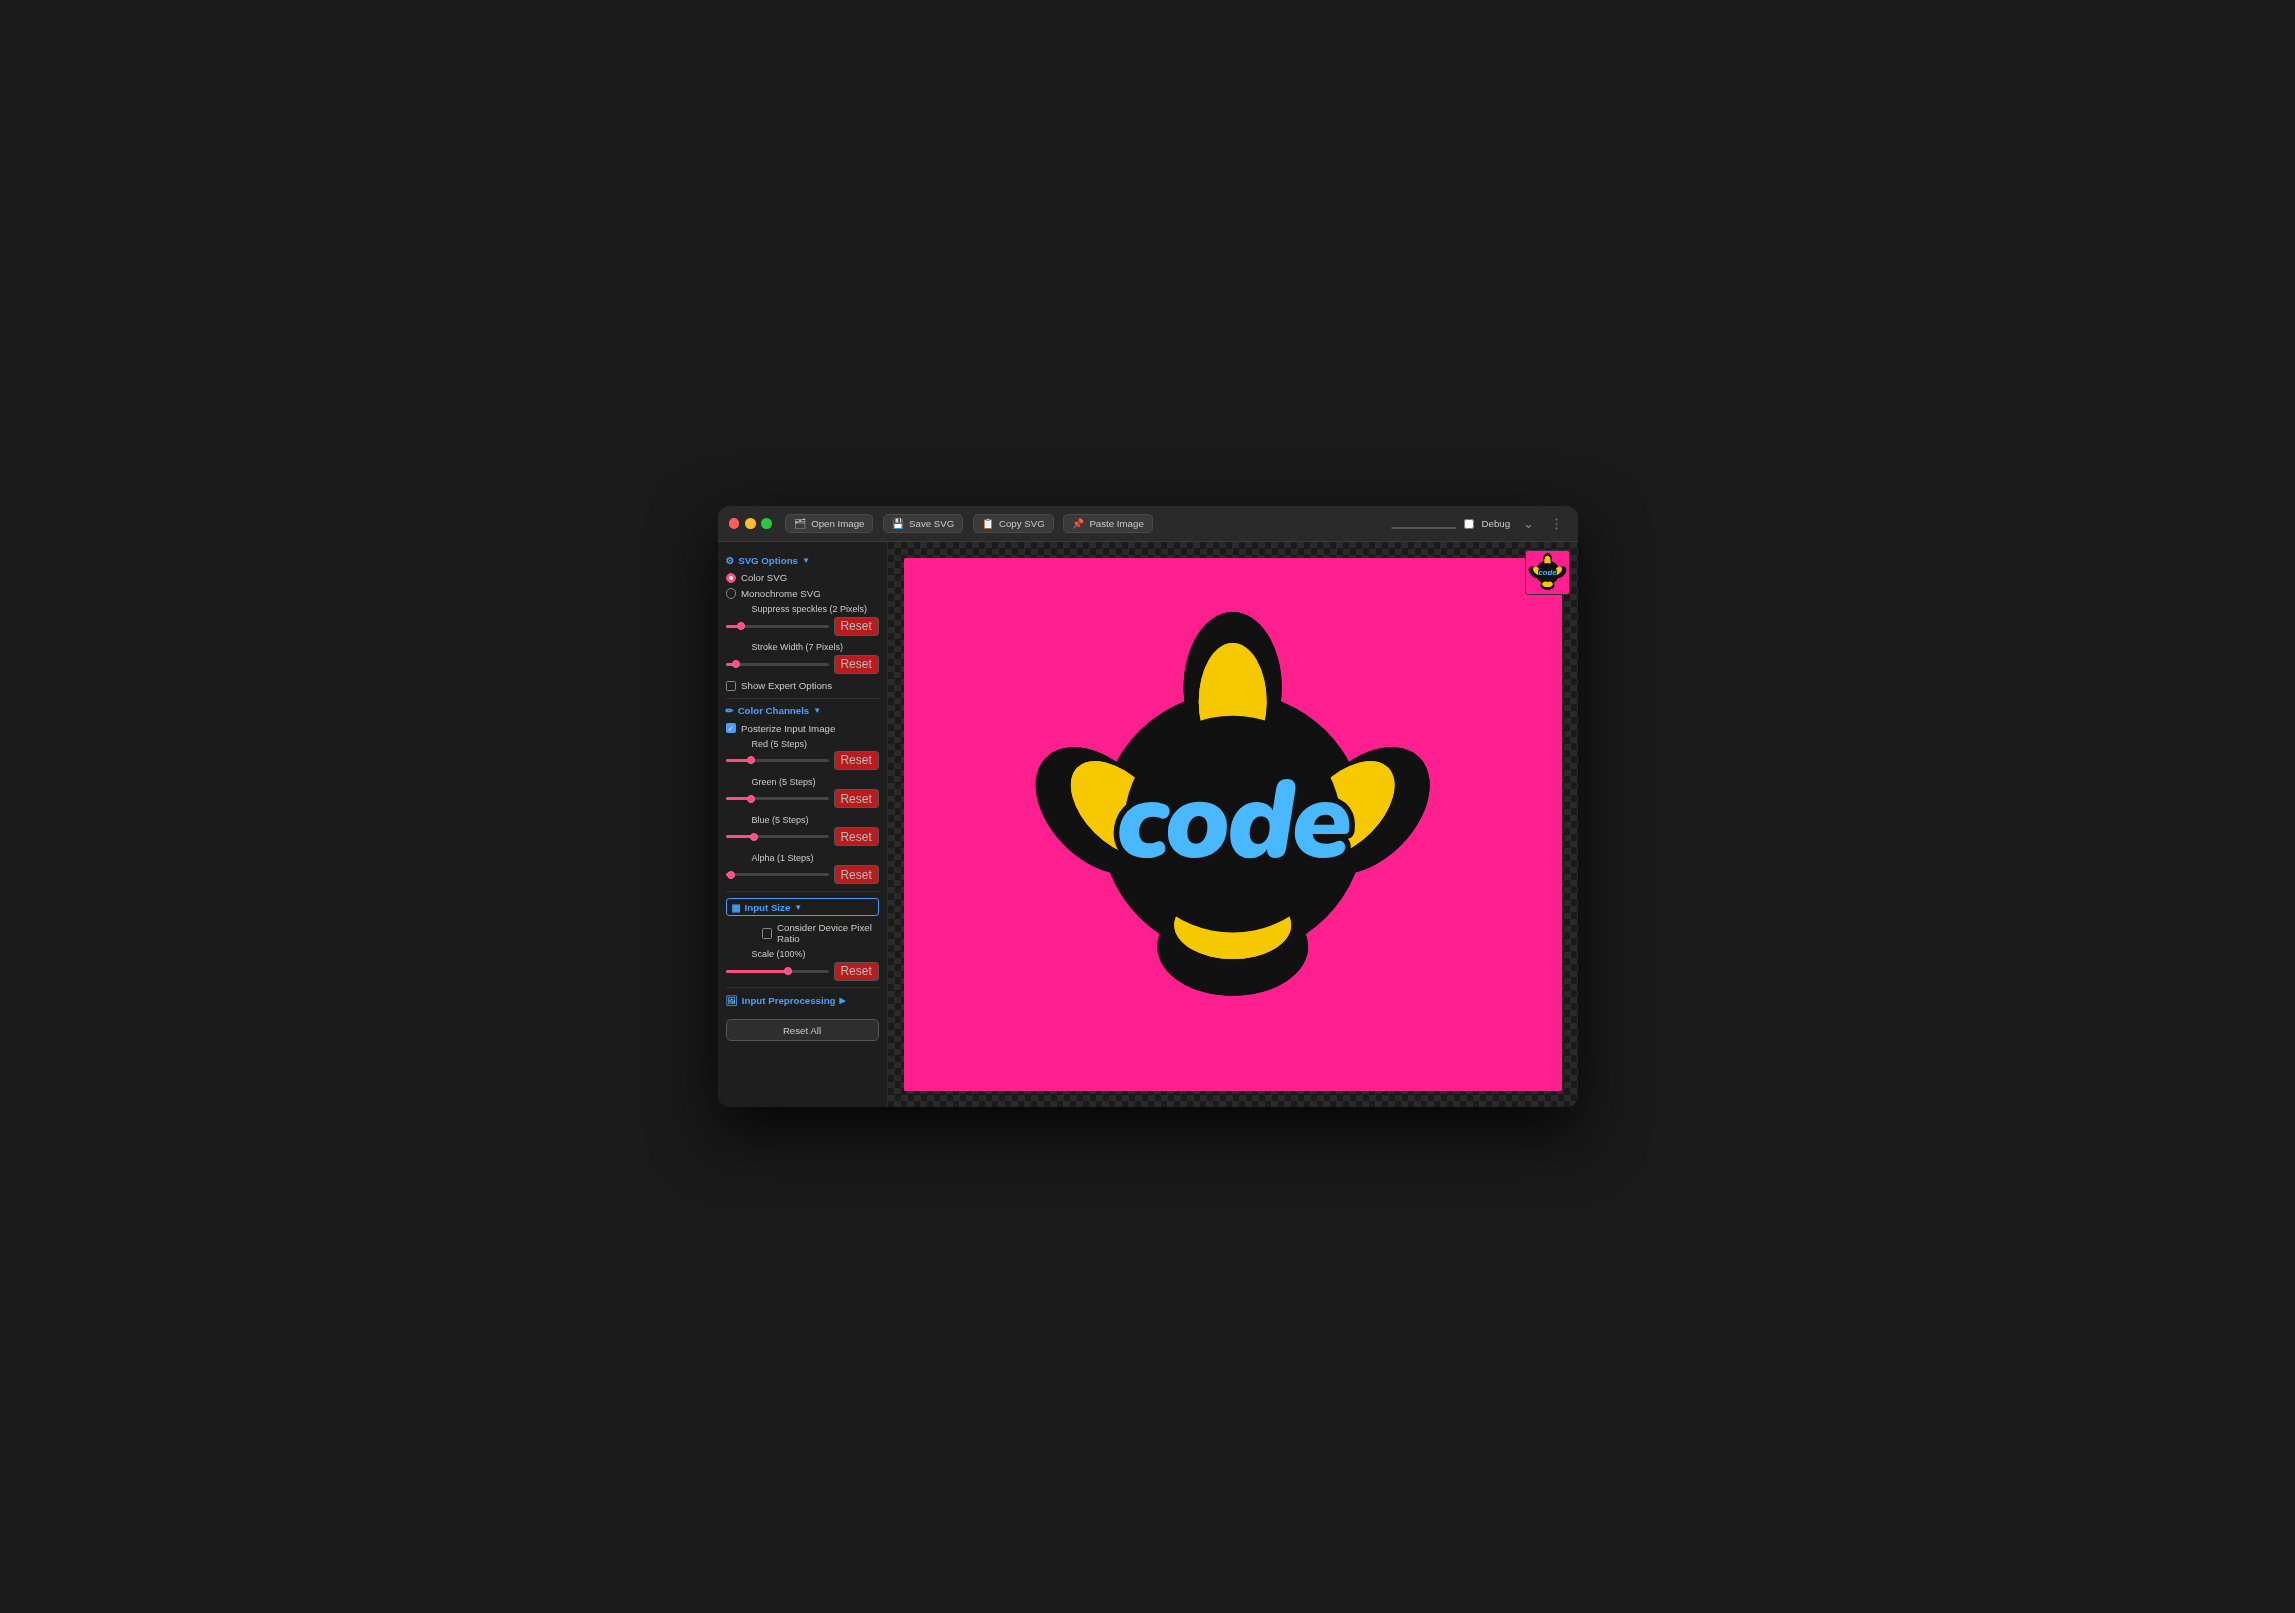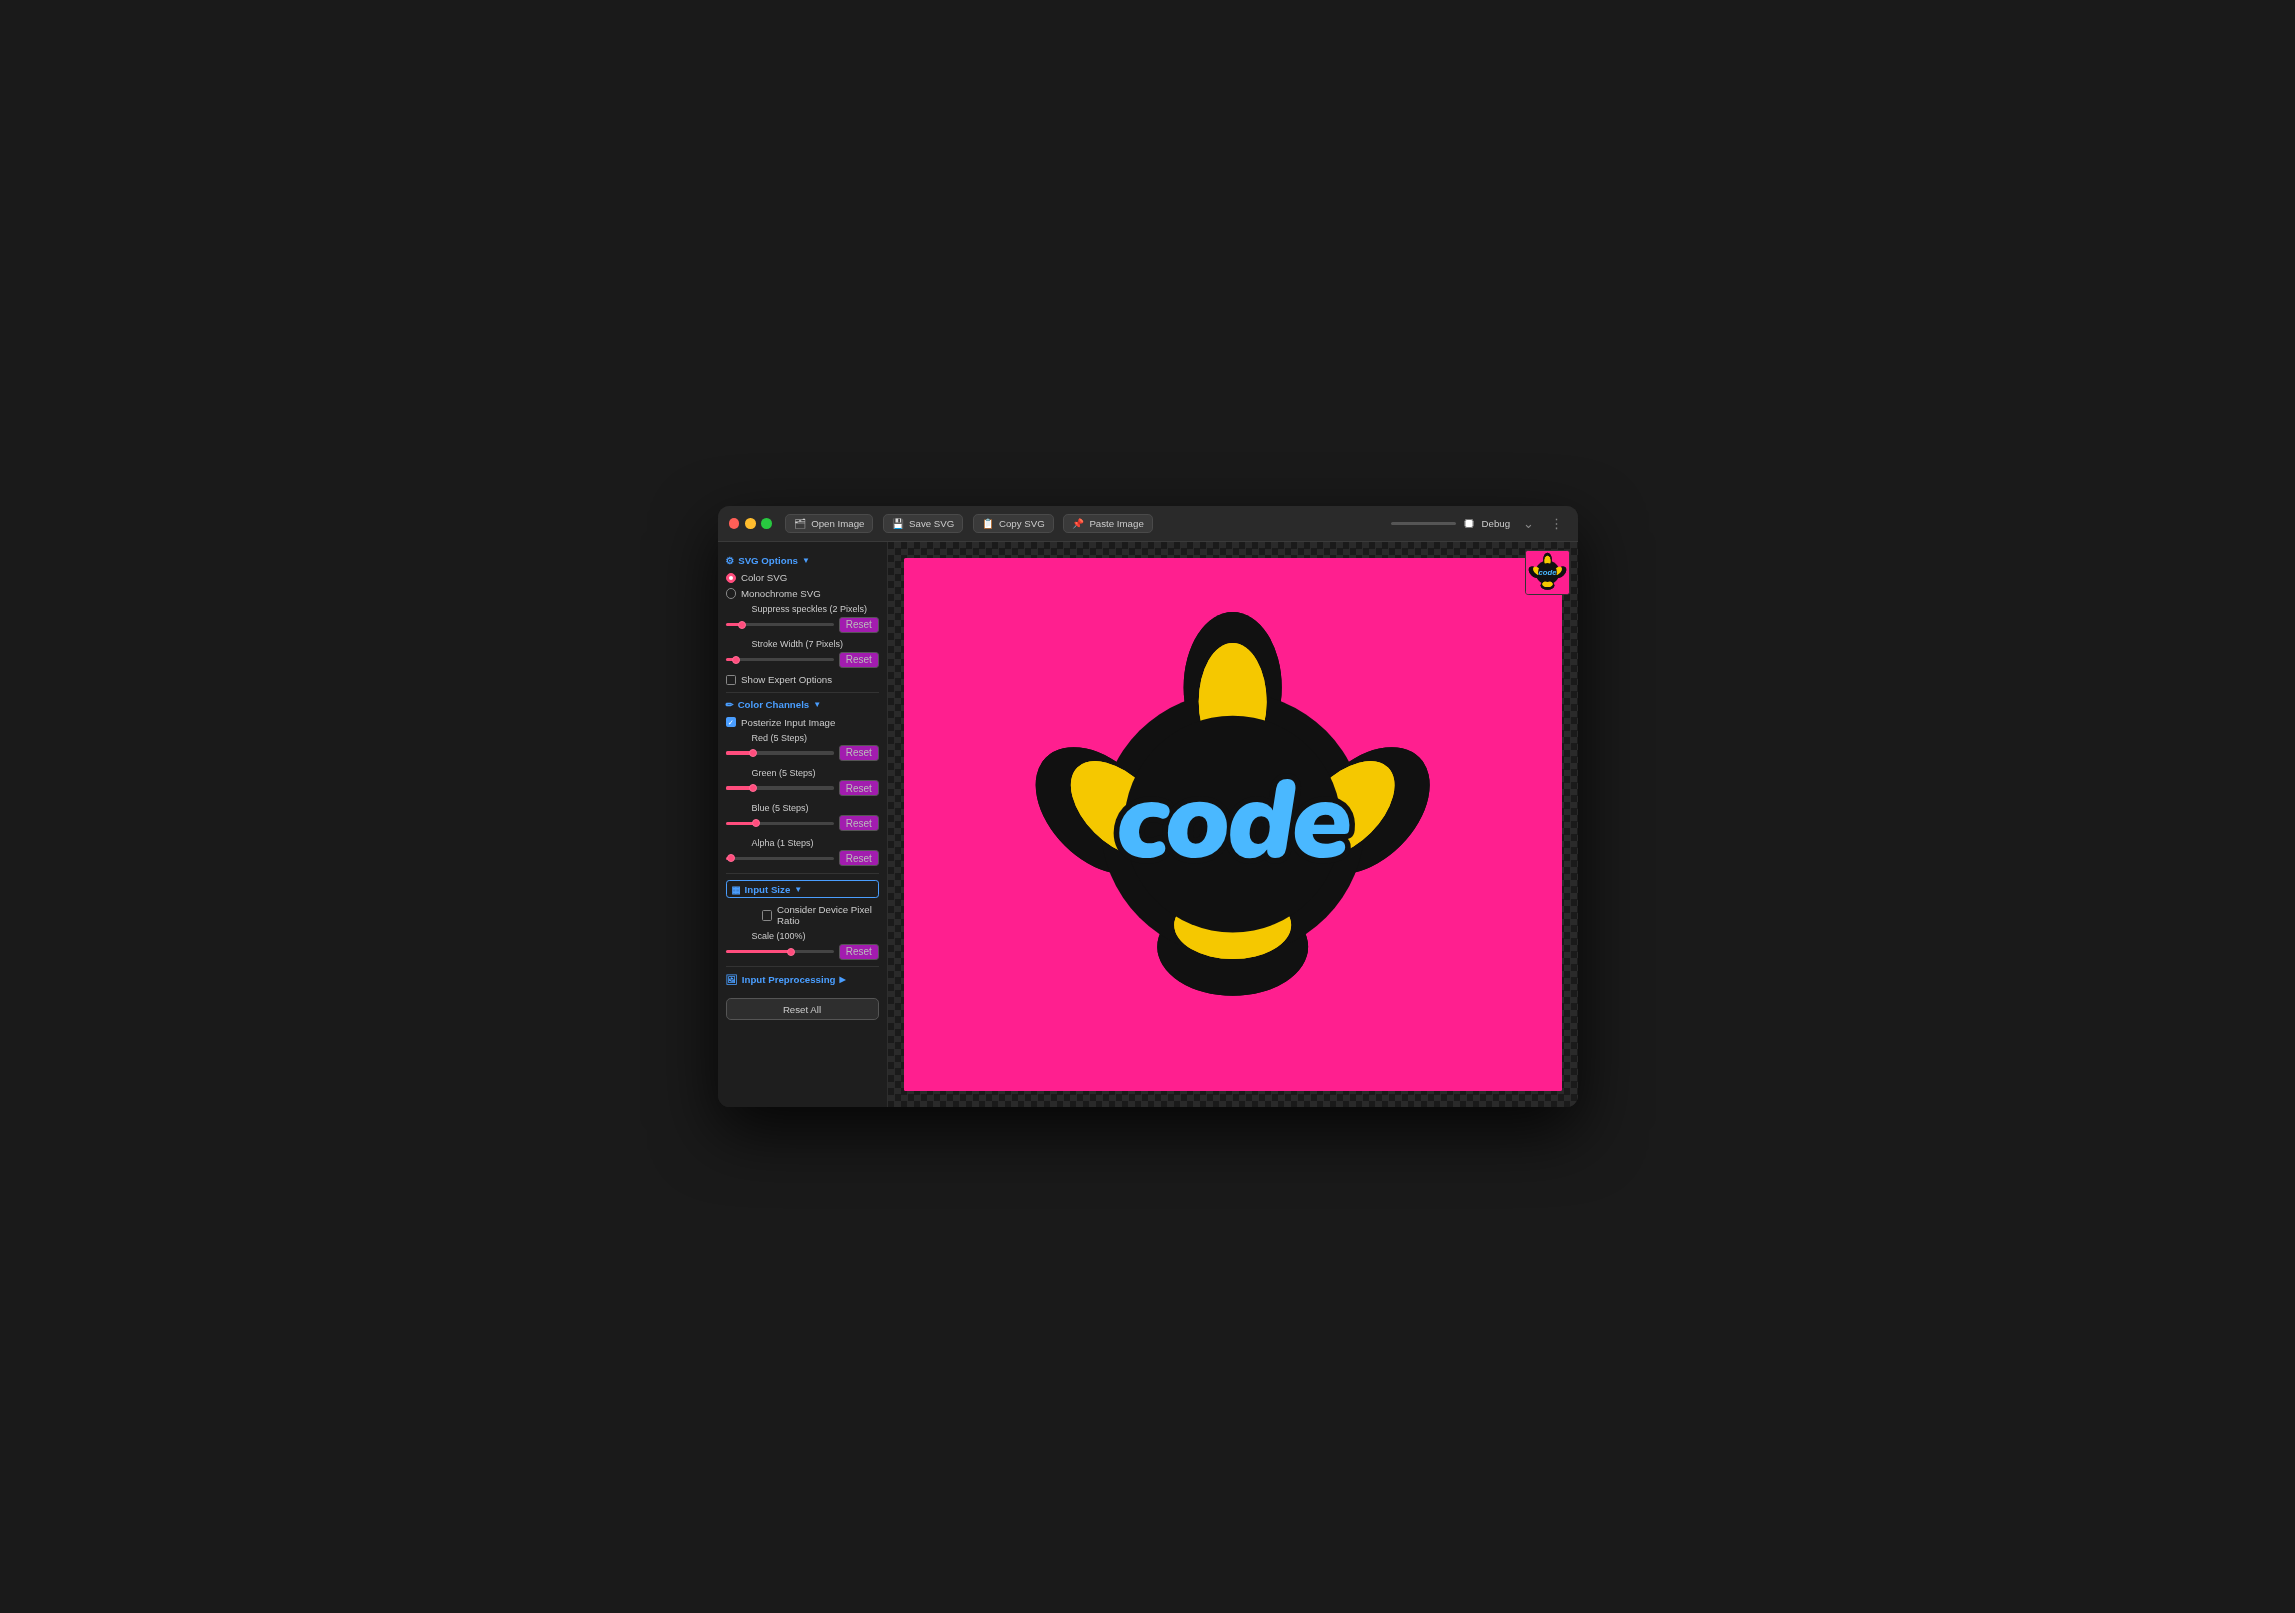--- a/index.html
+++ b/index.html
@@ -52,21 +52,21 @@
       border: 0.8px solid #4a4a4a;
       border-radius: 4.9px;
       padding: 3.2px 8px;
       color: #ccc;
       font-size: 9.7px;
       cursor: pointer;
     }
     .titlebar-spacer { flex: 1; }
     .debug-area {
       display: flex;
-      align-items: center;
+      align-items: flex-end;
       gap: 8px;
       color: #888;
       font-size: 9.7px;
     }
     .debug-slider {
       width: 65px;
       height: 2.4px;
       background: #555;
       border-radius: 1.6px;
     }
@@ -169,25 +169,25 @@
       position: absolute;
       top: 50%;
       transform: translateY(-50%);
       width: 8px;
       height: 8px;
       background: #ff4d7d;
       border-radius: 50%;
       border: 1.2px solid #ff6b95;
     }
     .reset-btn {
-      background: #a21caf;
+      background: #b91c1c;
       border: 0.8px solid #555;
       border-radius: 3.2px;
       color: #bbb;
-      font-size: 10px;
+      font-size: 12px;
       padding: 1.6px 5.7px;
       cursor: pointer;
       white-space: nowrap;
     }
     .checkbox-row {
       display: flex;
       align-items: center;
       gap: 5px;
       margin-bottom: 4.9px;
       color: #ccc;

